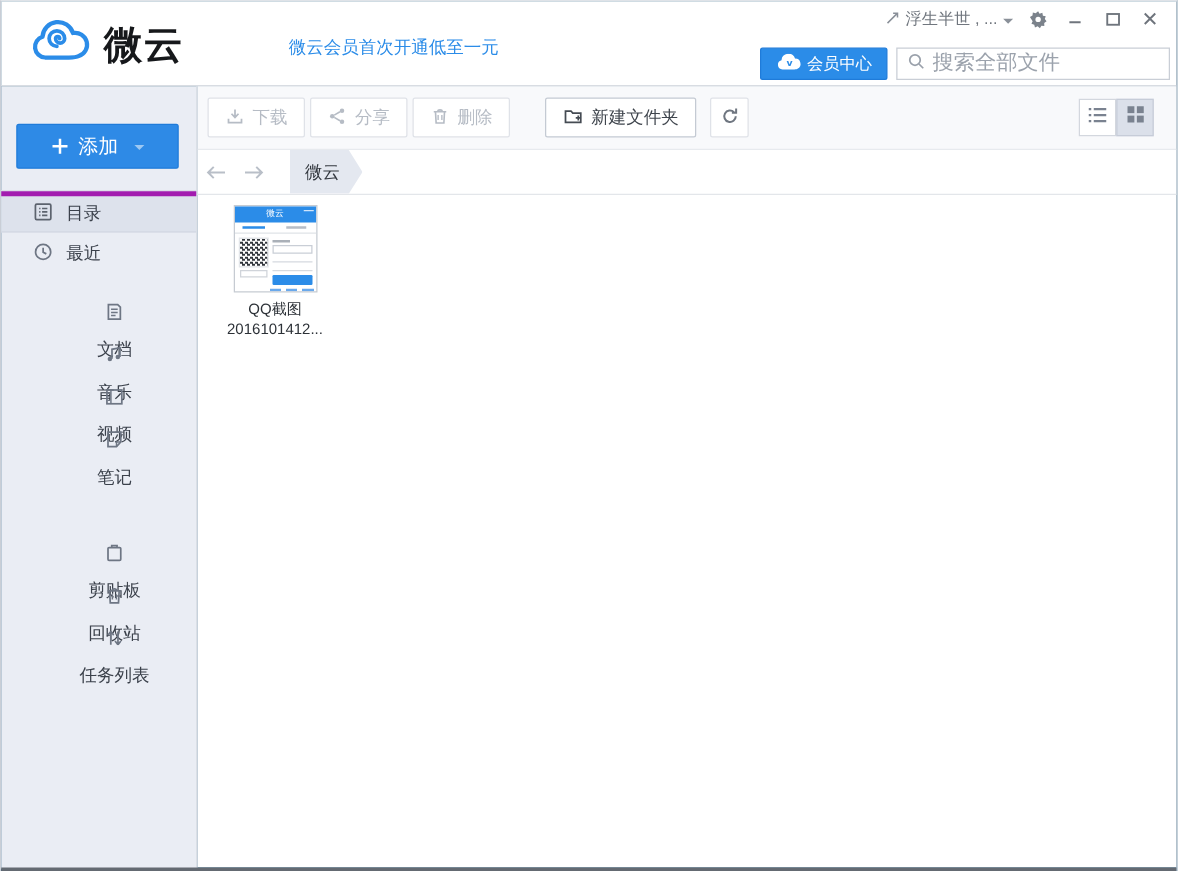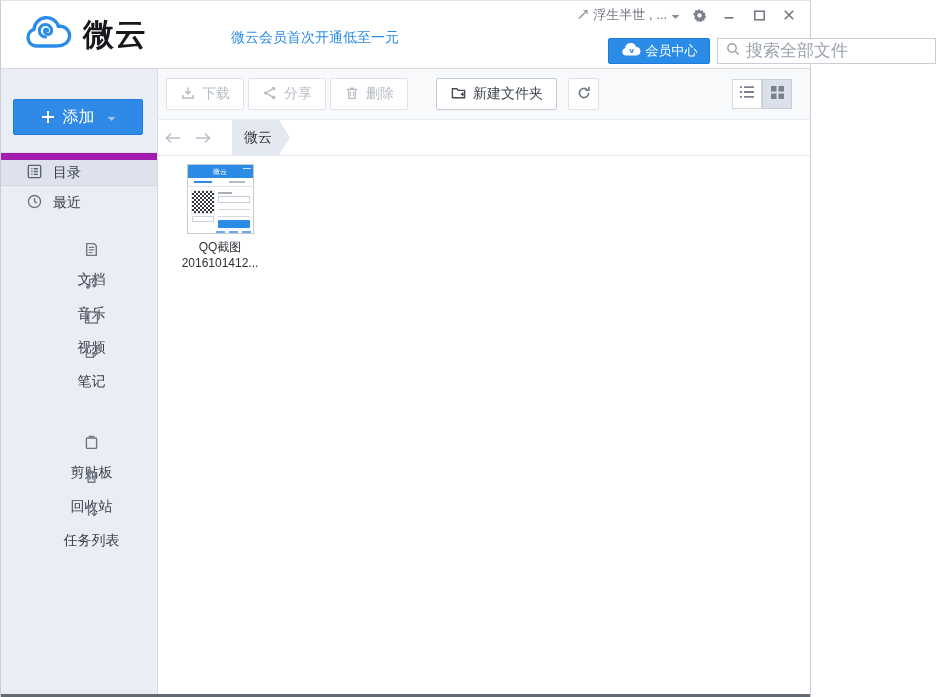--- a/index.html
+++ b/index.html
@@ -1,18 +1,18 @@
 <!DOCTYPE html>
 <html><head>
 <meta charset="utf-8">
 <style>
   * { margin:0; padding:0; box-sizing:border-box; }
   html,body { width:942px; height:697px; overflow:hidden;
     font-family:"Liberation Sans","DejaVu Sans",sans-serif; }
-  #app { position:relative; width:811px; height:697px; background:#0c4a6e;
+  #app { position:relative; width:942px; height:697px; background:#0c4a6e;
     border-left:1px solid #c9ced6; border-right:1px solid #c9ced6; border-top:1px solid #dfe3e8; }
   .bottom-edge { position:absolute; left:0; bottom:0; width:100%; height:3px; background:#646a72; z-index:50; }
 
   
   .header { position:absolute; top:0; left:0; width:100%; height:68px; background:#fff;
     border-bottom:1px solid #d8dce2; z-index:10; }
   .logo { position:absolute; left:22px; top:12px; display:flex; align-items:center; gap:8px; }
   .logo-text { font-size:31px; font-weight:bold; color:#16181b; letter-spacing:1px; }
   .promo-link { position:absolute; left:230px; top:28px; font-size:14px; color:#2b8ce8; cursor:pointer; }
 
@@ -35,21 +35,21 @@
   .add-btn { position:absolute; left:12px; top:30px; width:130px; height:36px; background:#2e8ae6;
     border:1px solid #1f7bd9; border-radius:2px; color:#fff; font-size:16px;
     display:flex; align-items:center; justify-content:center; gap:8px; cursor:pointer; }
   .add-btn .caret { margin-left:4px; }
   .side-divider { position:absolute; left:0; top:83px; width:100%; height:1px; background:#dcdfe7; }
   .nav-group { position:absolute; left:0; width:100%; }
   .g1 { top:84px; } .g2 { top:172px; } .g3 { top:365px; }
   .nav-item { height:33px; display:flex; align-items:center; padding-left:25px; gap:10px;
     font-size:14px; color:#3b414b; cursor:pointer; }
   .g2 .nav-item, .g3 .nav-item { height:34px;flex-direction:column; }
-  .nav-item.selected { background:#dde2ec; border-top:7px solid #a21caf; border-bottom:1px solid #d2d7e2; }
+  .nav-item.selected { background:#dde2ec; border-top:4px solid #a21caf; border-bottom:1px solid #d2d7e2; }
   .nav-item svg { flex:0 0 auto; }
 
   
   .content { position:absolute; top:68px; left:157px; right:0; bottom:3px; background:#fff; }
   .toolbar { position:absolute; top:0; left:0; width:100%; height:51px; background:#f8f9fb;
     border-bottom:1px solid #e7eaee; display:flex; align-items:center; padding-left:8px; }
   .tb-btn { height:32px; background:#fff; border:1px solid #dfe2e8; border-radius:2px;
     display:flex; align-items:center; justify-content:center; gap:6px; font-size:14px;
     padding:0 13px; margin-right:4px; cursor:default; }
   .tb-btn.disabled { color:#b6bcc5; }

